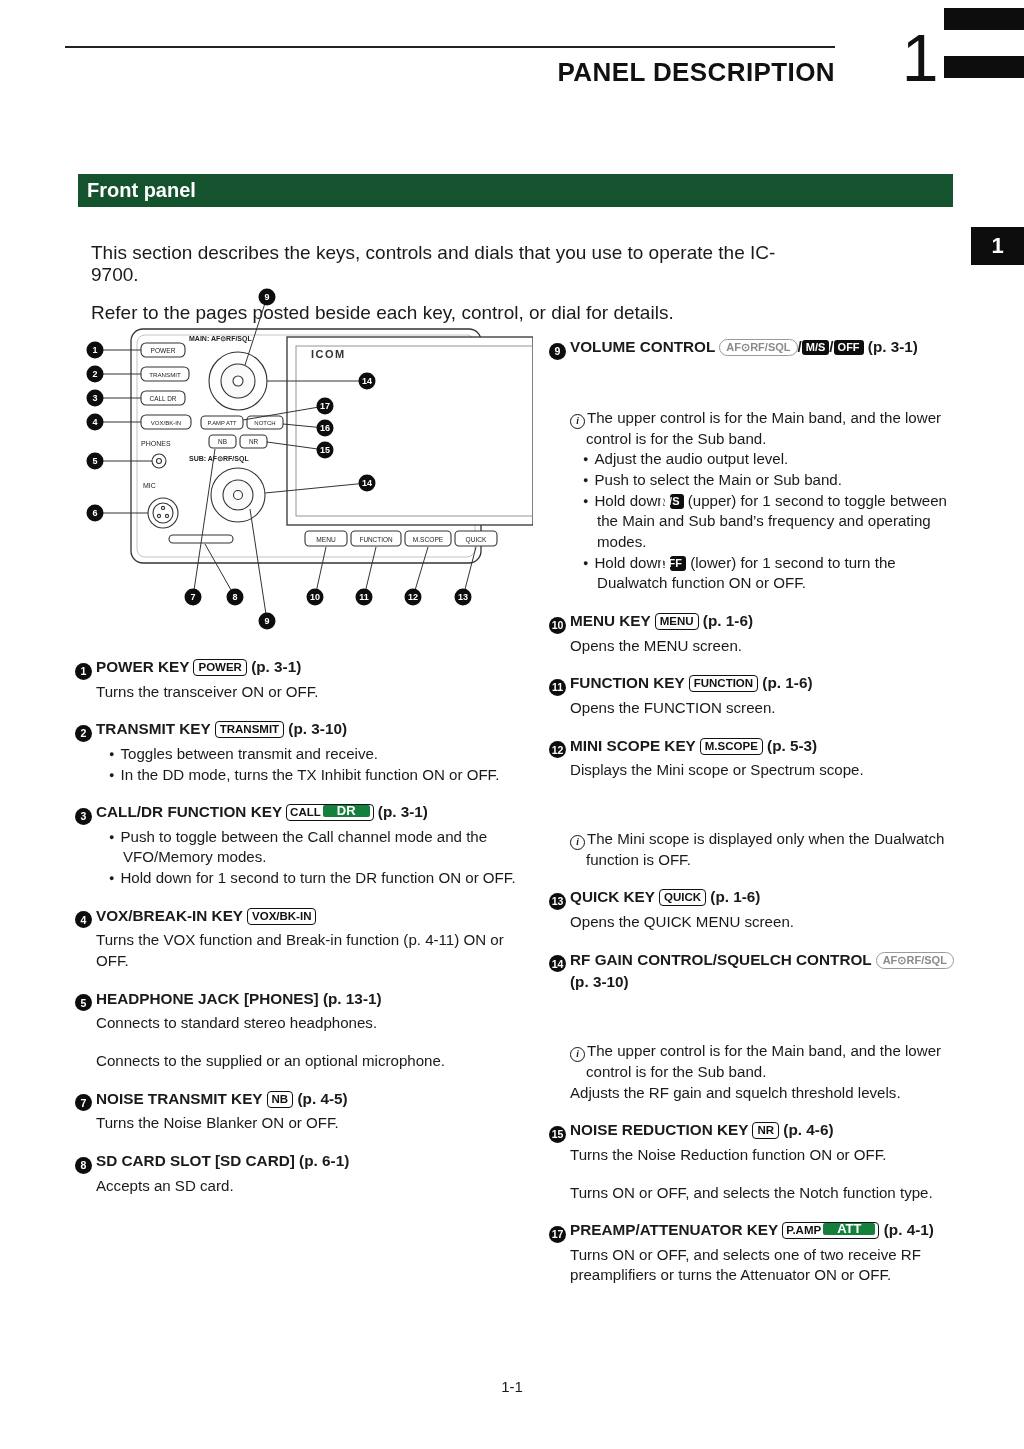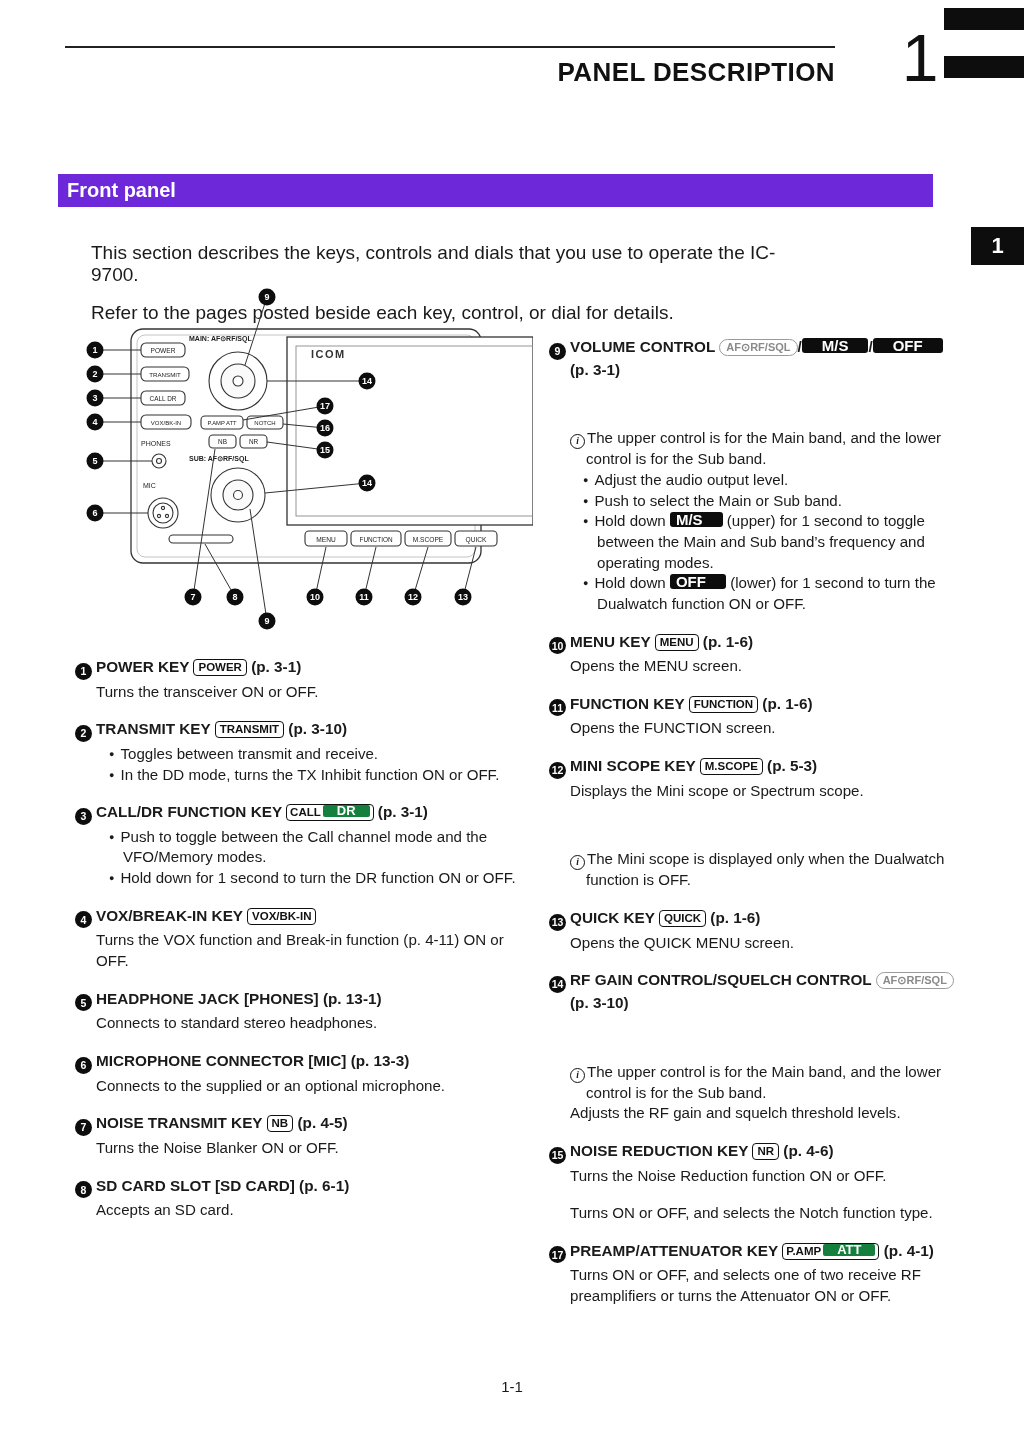--- a/index.html
+++ b/index.html
@@ -9,21 +9,21 @@
   }
   
   .top-rule { position:absolute; left:65px; top:46px; width:770px; height:2px; background:#222; }
   .page-title { position:absolute; left:65px; top:57px; width:770px; text-align:right;
     font-size:26px; font-weight:bold; letter-spacing:0.4px; color:#111; }
   .chapter-num { position:absolute; left:890px; top:20px; width:60px; text-align:center;
     font-size:66px; color:#111; }
   .bar { position:absolute; right:0; width:80px; height:22px; background:#0d0d0d; }
   .bar1 { top:8px; } .bar2 { top:56px; }
   
-  .banner { position:absolute; left:58px; top:174px; width:875px; height:33px; background:#6d28d9;
+  .banner { position:absolute; left:78px; top:174px; width:875px; height:33px; background:#14532d;
     color:#fff; font-size:20px; font-weight:bold; line-height:33px; padding-left:9px; box-sizing:border-box; }
   .side-tab { position:absolute; right:0; top:227px; width:53px; height:38px; background:#0d0d0d;
     color:#fff; font-size:22px; font-weight:bold; display:flex; align-items:center; justify-content:center; }
   
   .intro { position:absolute; left:75px; top:226px; width:740px; }
   .intro p { margin:16px; font-size:19px; line-height:22px; }
   
   .main { position:absolute; left:75px; top:285px; width:886px; display:flex; gap:16px; }
   .col-left { width:458px; flex:none; }
   .col-right { width:412px; flex:none; padding-top:52px; box-sizing:border-box; }
@@ -41,22 +41,22 @@
   .line { font-size:15.1px; line-height:1.37; }
   .line-b { padding-left:27px; text-indent:-14px; }
   .line-i { padding-left:16px; text-indent:-16px;margin-top:48px; }
   .bullet-dot { font-size:9px; vertical-align:2px; margin-right:6px; }
   .infochip { display:inline-block; width:13px; height:13px; border:1.2px solid #111; border-radius:50%;
     font-size:9.5px; line-height:12px; text-align:center; font-weight:bold; font-style:italic;
     font-family:"Liberation Serif", serif; margin-right:2px; text-indent:0; vertical-align:-1px; }
   
   .key { display:inline-block; border:1.5px solid #111; border-radius:4px; padding:0 4px;
     font-size:11.5px; font-weight:bold; line-height:15px; vertical-align:1px; white-space:nowrap; color:#111; }
-  .inv { display:inline-block; background:#0d0d0d; color:#fff; border-radius:3px; padding:1px 20px;
-    font-size:15px; font-weight:bold; line-height:13px; vertical-align:1px; white-space:nowrap; }
+  .inv { display:inline-block; background:#0d0d0d; color:#fff; border-radius:3px; padding:1px 4px;
+    font-size:11px; font-weight:bold; line-height:13px; vertical-align:1px; white-space:nowrap; }
   .key-mix { display:inline-block; border:1.5px solid #111; border-radius:4px; padding:0 3px;
     font-size:11.5px; font-weight:bold; line-height:15px; vertical-align:1px; white-space:nowrap; color:#111; }
   .key-mix .seg { display:inline-block; background:#15803d; color:#fff; border-radius:2px;
     padding:0 14px; margin-left:2px; font-size:13px; line-height:12px; vertical-align:1px; }
   .pill { display:inline-block; border:1.5px solid #9a9a9a; color:#8a8a8a; border-radius:9px;
     padding:0 6px; font-size:11px; font-weight:bold; line-height:15px; vertical-align:1px; white-space:nowrap; }
   
   .page-num { position:absolute; left:0; top:1378px; width:1024px; text-align:center; font-size:15px; }
 </style>
 </head>
@@ -226,21 +226,20 @@
               <div class="line line-p"><span>Turns the VOX function and Break-in function (p. 4-11) ON or OFF.</span></div>
             </div>
           </div>
           <div class="item">
             <div class="item-title"><span class="numchip">5</span><span>HEADPHONE JACK [PHONES] (p. 13-1)</span></div>
             <div class="item-body">
               <div class="line line-p"><span>Connects to standard stereo headphones.</span></div>
             </div>
           </div>
           <div class="item">
-            <div class="item-title"><span class="numchip">6</span><span>MICROPHONE CONNECTOR [MIC] (p. 13-3)</span></div>
             <div class="item-body">
               <div class="line line-p"><span>Connects to the supplied or an optional microphone.</span></div>
             </div>
           </div>
           <div class="item">
             <div class="item-title"><span class="numchip">7</span><span>NOISE TRANSMIT KEY </span><span class="key">NB</span><span> (p. 4-5)</span></div>
             <div class="item-body">
               <div class="line line-p"><span>Turns the Noise Blanker ON or OFF.</span></div>
             </div>
           </div>

